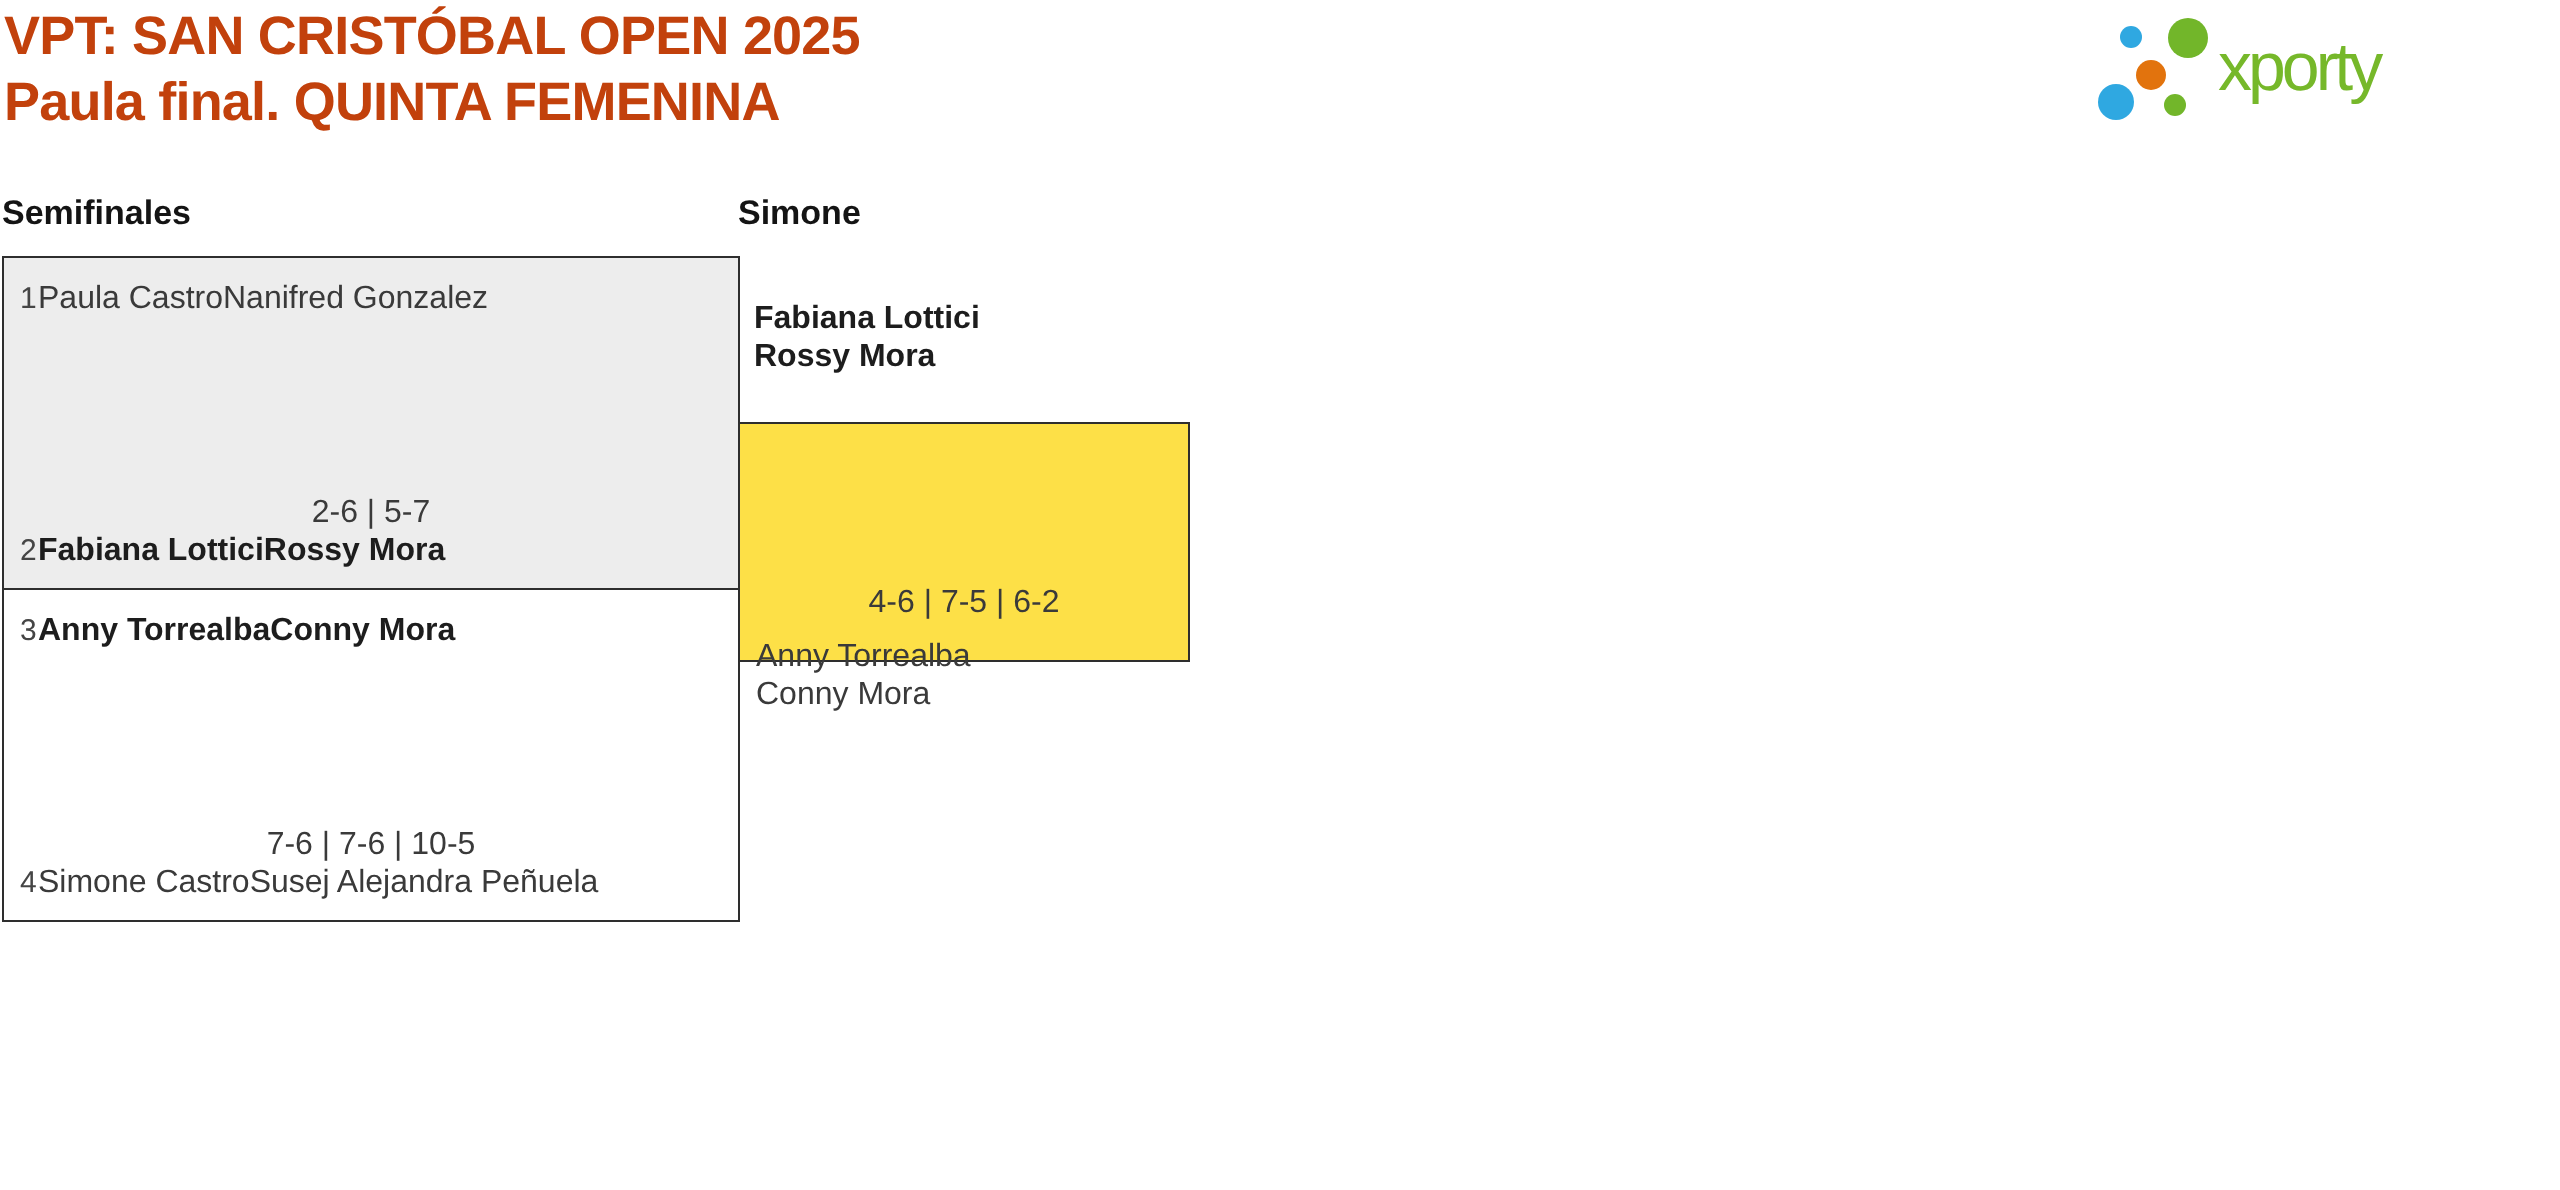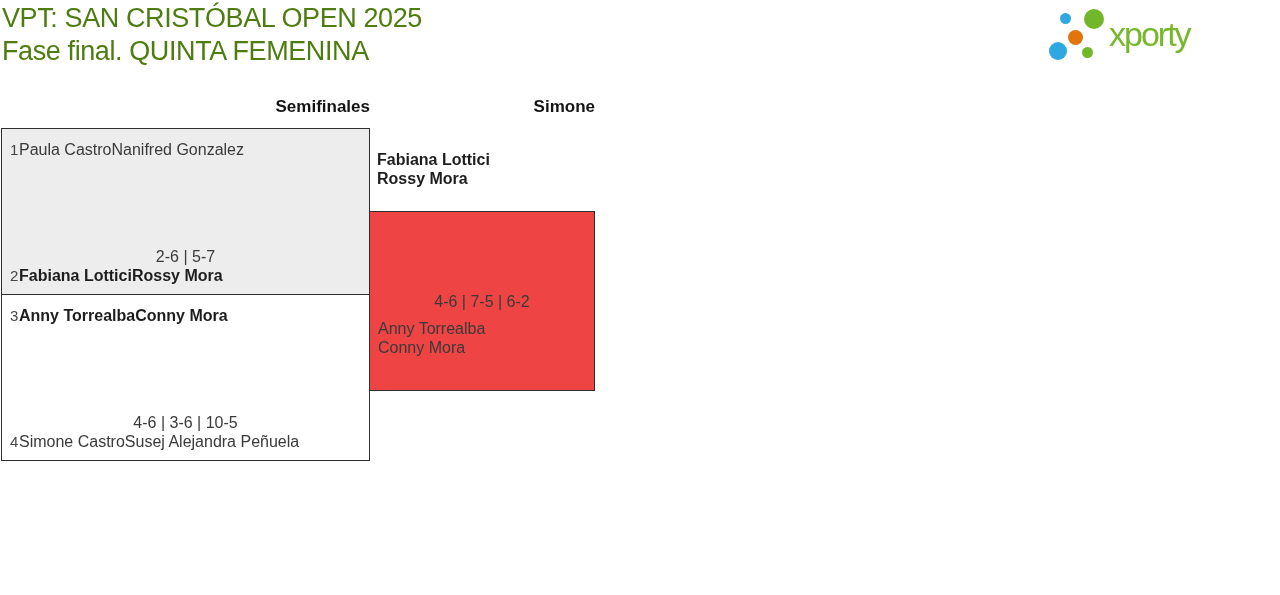--- a/index.html
+++ b/index.html
@@ -12,23 +12,23 @@
     overflow: hidden;
   }
   .page { position: relative; width: 1280px; height: 595px; background: #fff; }
 
   
   .titles { position: absolute; left: 2px; top: 2px; }
   .title, .subtitle {
     margin: 0;
     font-size: 27px;
     line-height: 33px;
-    font-weight: 400;
+    font-weight: 700;
     letter-spacing: -0.4px;
-    color: #4d7c0f;
+    color: #c2410c;
     white-space: nowrap;
   }
 
   
   .logo { position: absolute; top: 4px; right: 8px; width: 226px; height: 64px; }
   .logo-dots { position: absolute; left: 0; top: 0; width: 62px; height: 64px; }
   .dot { position: absolute; border-radius: 50%; }
   .dot-blue-small  { left: 14px; top:  9px; width: 11px; height: 11px; background: #2fa8e1; }
   .dot-green-large { left: 38px; top:  5px; width: 20px; height: 20px; background: #72b62a; }
   .dot-orange      { left: 22px; top: 26px; width: 15px; height: 15px; background: #e2730d; }
@@ -38,21 +38,21 @@
     position: absolute; left: 63px; top: -2px;
     font-size: 34px; line-height: 64px;
     font-weight: 400; letter-spacing: -2px;
     color: #76b82a;
   }
 
   
   .round-label {
     position: absolute; top: 97px;
     font-size: 17px; font-weight: 700;
-    color: #141414; text-align: right;
+    color: #141414; text-align: left;
   }
   .round-label-sf  { left: 1px;   width: 369px; }
   .round-label-fin { left: 369px; width: 226px; }
 
   
   .sf-col { position: absolute; left: 1px; top: 128px; width: 369px; }
   .match {
     position: relative;
     width: 100%; height: 167px;
     border: 1px solid #2e2e2e;
@@ -82,38 +82,38 @@
     font-size: 16px; color: #3a3a3a; margin-top: 45px;
   }
 
   
   .final-team-top {
     position: absolute; left: 377px; top: 150px;
     display: flex; flex-direction: column;
   }
   .final-box {
     position: absolute; left: 369px; top: 211px;
-    width: 226px; height: 180px;
+    width: 226px; height: 120px;
     border: 1px solid #2e2e2e;
-    background: #ef4444;
+    background: #fde047;
   }
   .final-box .score { top: 36px; transform: none; }
   .final-team-bottom {
     position: absolute; left: 8px; top: 107px;
     display: flex; flex-direction: column;
   }
 </style>
 </head>
 <body>
 
 <div class="page">
 
   <header class="titles">
     <h1 class="title">VPT: SAN CRISTÓBAL OPEN 2025</h1>
-    <h2 class="subtitle">Fase final. QUINTA FEMENINA</h2>
+    <h2 class="subtitle">Paula final. QUINTA FEMENINA</h2>
   </header>
 
   <div class="logo">
     <div class="logo-dots">
       <span class="dot dot-blue-small"></span>
       <span class="dot dot-green-large"></span>
       <span class="dot dot-orange"></span>
       <span class="dot dot-blue-large"></span>
       <span class="dot dot-green-small"></span>
     </div>
@@ -144,21 +144,21 @@
     </div>
 
     <div class="match">
       <div class="team team-top winner">
         <span class="seed">3</span>
         <span class="names">
           <span class="player">Anny Torrealba</span>
           <span class="player">Conny Mora</span>
         </span>
       </div>
-      <div class="score">4-6 | 3-6 | 10-5</div>
+      <div class="score">7-6 | 7-6 | 10-5</div>
       <div class="team team-bottom">
         <span class="seed">4</span>
         <span class="names">
           <span class="player">Simone Castro</span>
           <span class="player">Susej Alejandra Peñuela</span>
         </span>
       </div>
     </div>
   </div>
 

